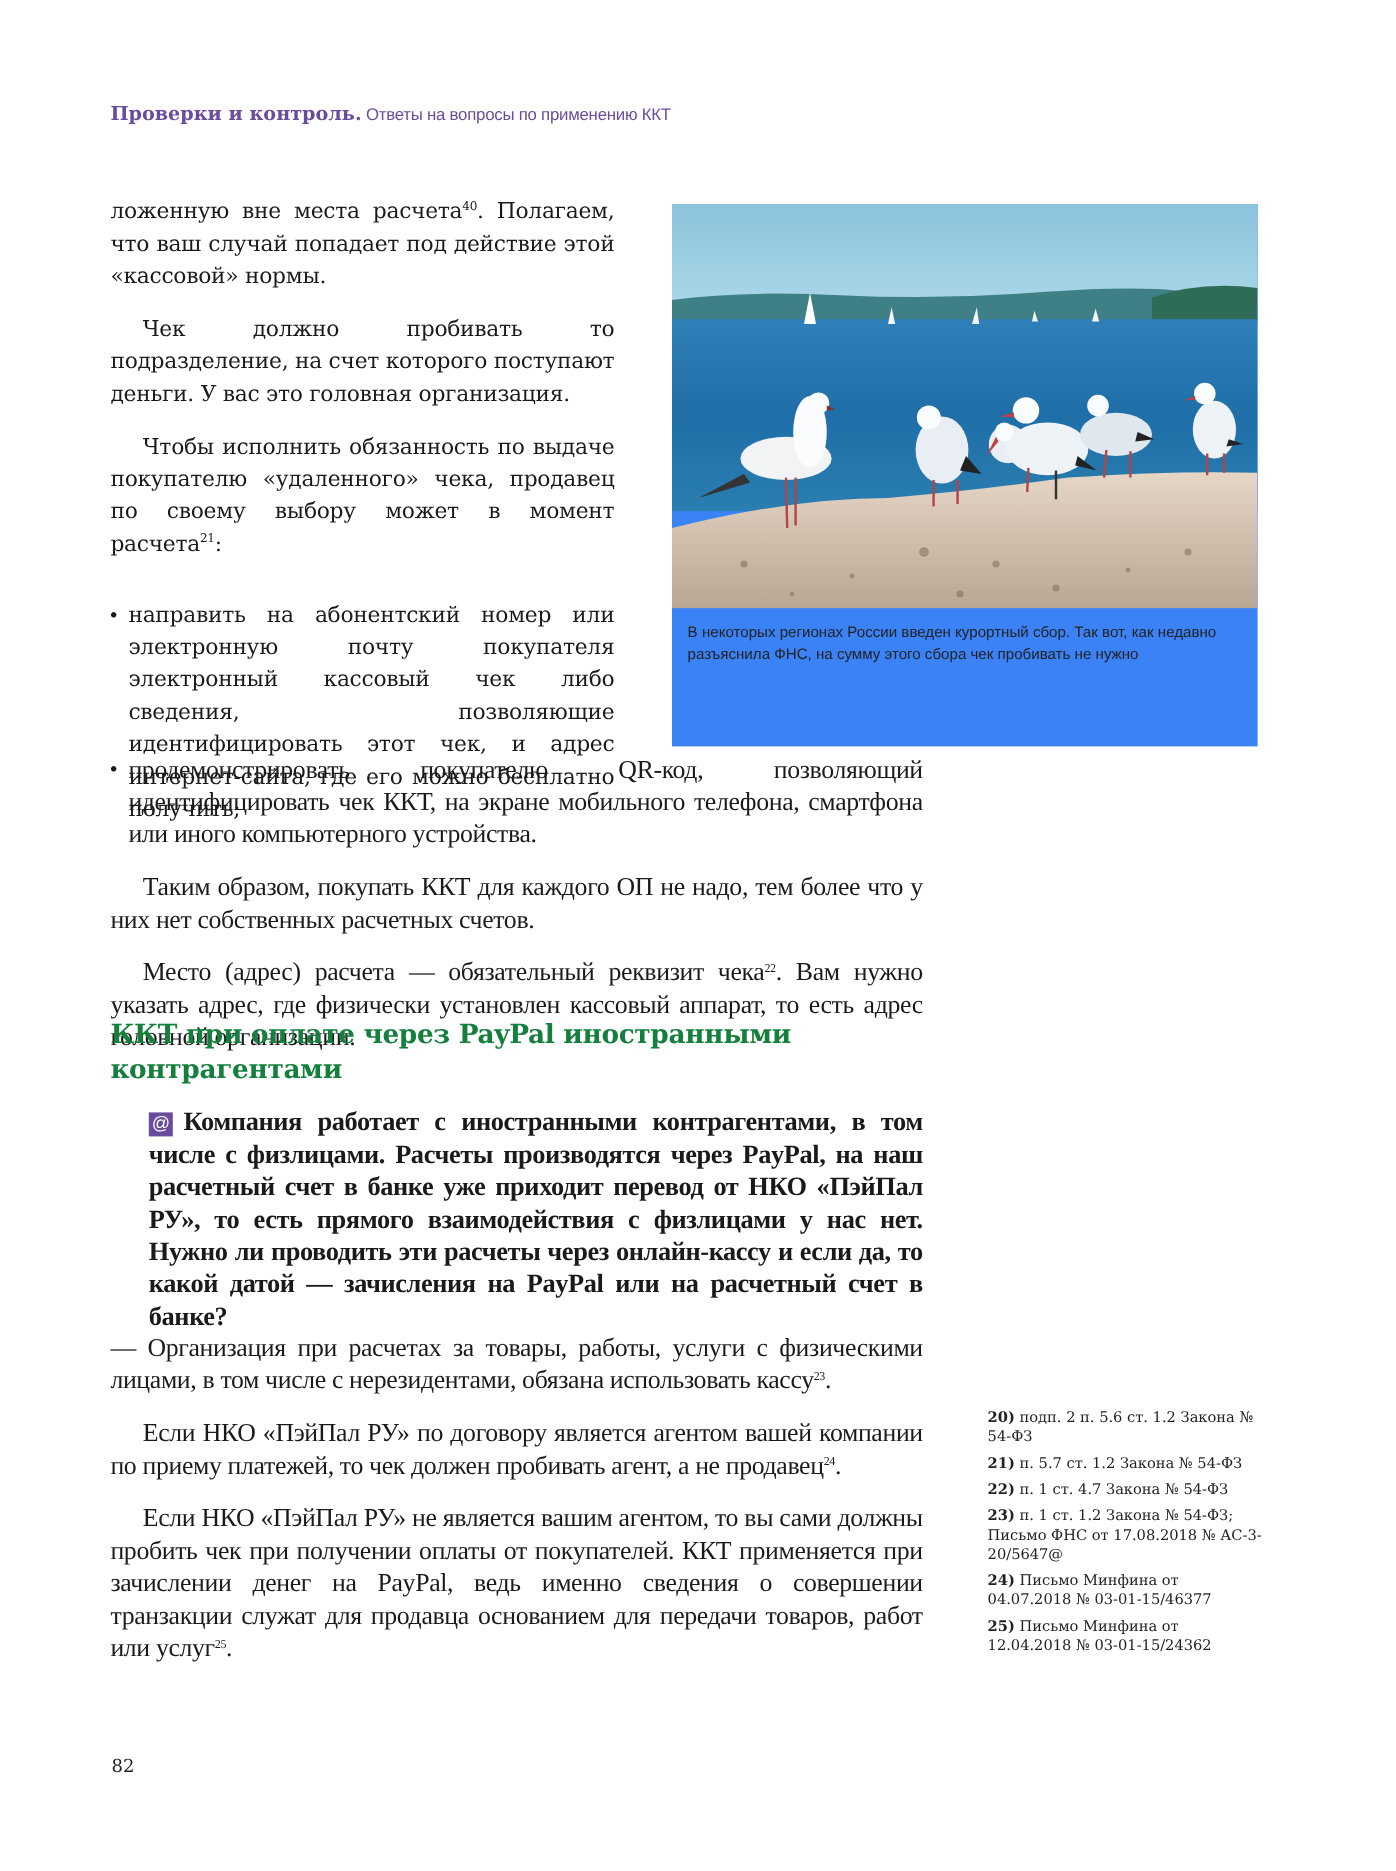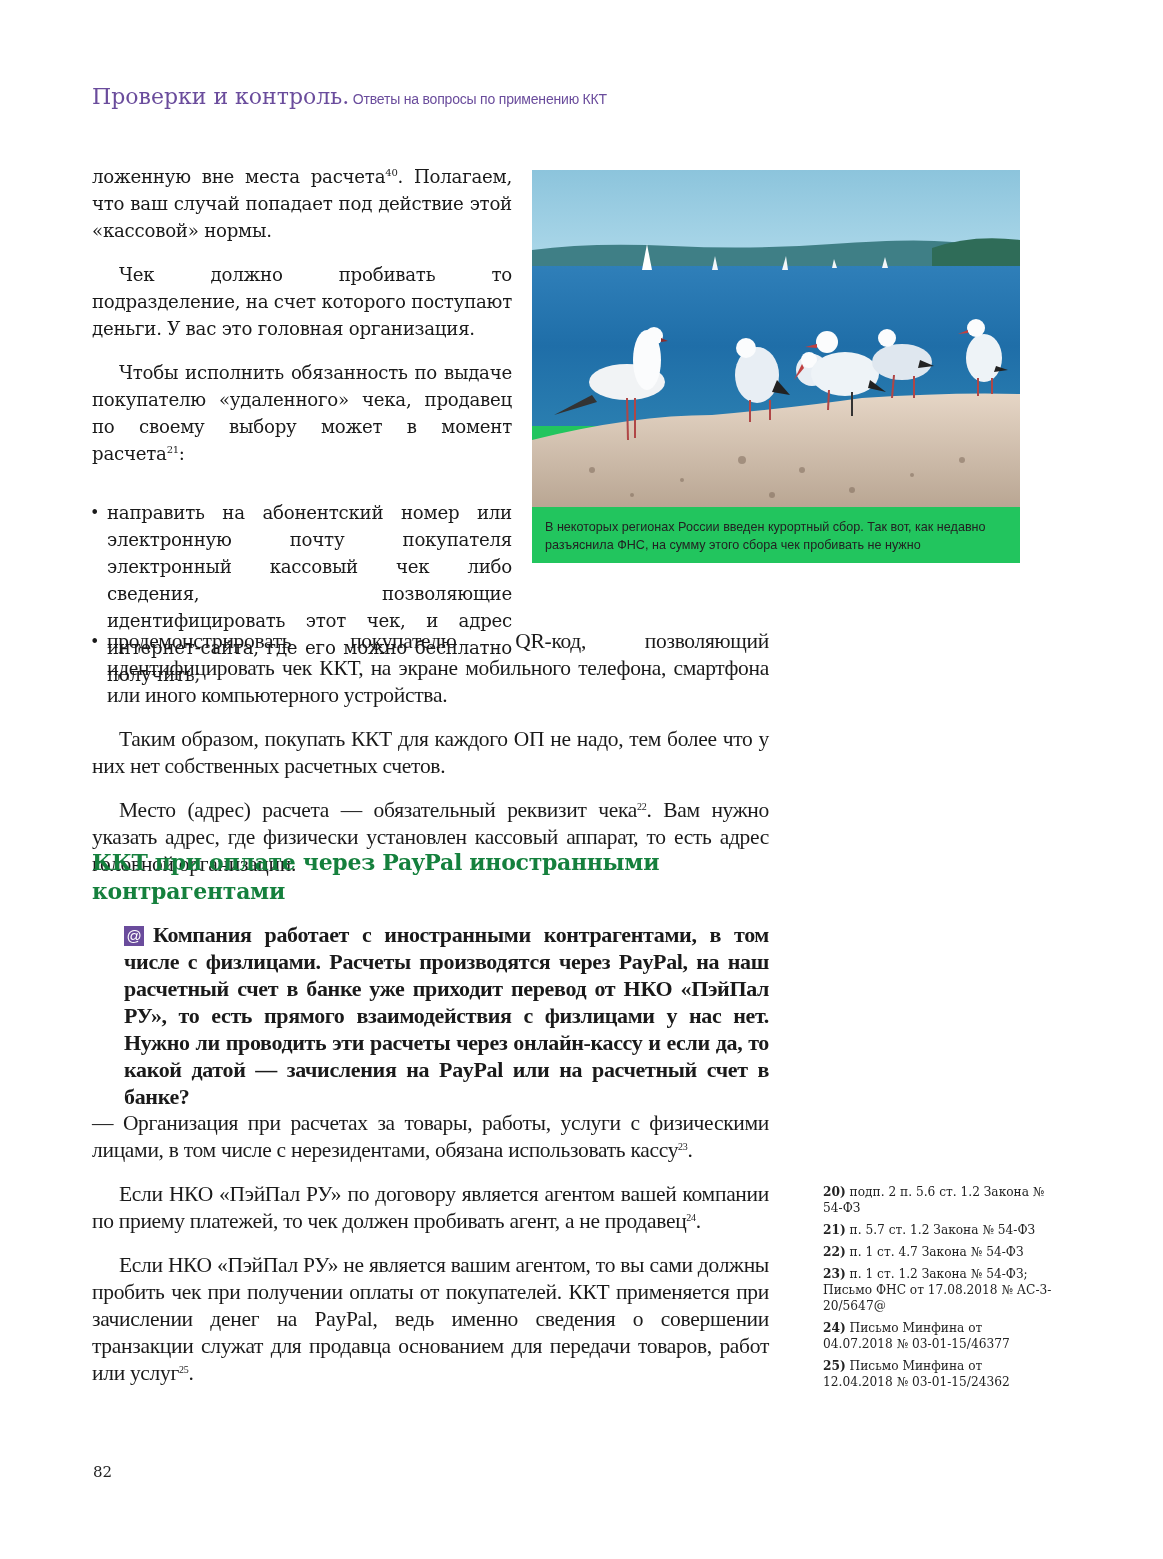--- a/index.html
+++ b/index.html
@@ -1,51 +1,51 @@
 <!DOCTYPE html>
 <html><head>
 <meta charset="utf-8">
 <style>
   html, body { margin: 0; padding: 0; background: #ffffff; }
   body { width: 1163px; height: 1559px; position: relative; overflow: hidden;
          font-family: "DejaVu Serif", "Liberation Serif", serif; color: #1a1a1a; }
   .running-head { position: absolute; left: 92px; top: 84px; font-size: 19px; color: #6a4c9c;
                   font-family: "Liberation Serif", serif; white-space: nowrap; }
-  .running-head .rh-bold { font-weight: normal; font-family: "DejaVu Serif", serif; font-size: 22px; }
+  .running-head .rh-bold { font-weight: bold; font-family: "DejaVu Serif", serif; font-size: 16px; }
   .running-head .rh-rest { font-family: "Liberation Sans", sans-serif; font-size: 14px; letter-spacing: -0.2px; margin-top: 34px; }
 
   .col-narrow { position: absolute; left: 92px; top: 163px; width: 420px; }
   .col-wide { position: absolute; left: 92px; width: 677px; }
   p { margin: 0; font-size: 19.3px; line-height: 27px; text-align: justify; }
   .col-narrow p { font-family: "DejaVu Serif", serif; font-size: 18.2px; letter-spacing: -0.25px; }
   .col-wide p { font-family: "Liberation Serif", serif; font-size: 21.5px; letter-spacing: -0.3px; }
   p.indent { text-indent: 27px; margin-top: 17px; }
   sup { font-size: 10px; line-height: 0; vertical-align: 7px; }
 
   ul.bullets { list-style: none; margin: 0; padding: 0; }
   ul.bullets li { position: relative; padding-left: 15px; margin-top: 32px; }
   ul.bullets li::before { content: "•"; position: absolute; left: -2px; top: 0; font-size: 16px; line-height: 27px; }
   .col-narrow ul.bullets li p { font-family: "DejaVu Serif", serif; font-size: 18.2px; letter-spacing: -0.25px; }
 
-  .photo-box { position: absolute; left: 532px; top: 170px; width: 488px; height: 393px; background: #22c55e; }
+  .photo-box { position: absolute; left: 560px; top: 170px; width: 488px; height: 452px; background: #3b82f6; }
   .photo { position: absolute; left: 0; top: 0; width: 488px; height: 337px; overflow: hidden; }
   .caption { position: absolute; left: 13px; top: 348px; width: 468px; font-family: "Liberation Sans", sans-serif;
              font-size: 12.6px; line-height: 18px; color: #222; }
 
   .section-title { position: absolute; left: 92px; top: 848px; width: 680px; font-family: "DejaVu Serif", serif;
                    font-weight: bold; font-size: 22px; line-height: 29px; letter-spacing: -0.3px; color: #15803d; }
   .question { position: absolute; left: 92px; top: 921px; width: 677px; }
   .question p { font-family: "Liberation Serif", serif; font-weight: bold; font-size: 22px; line-height: 27px;
                 letter-spacing: -0.35px; text-align: justify; margin-left: 32px; }
   .at-icon { display: inline-block; width: 20px; height: 20px; background: #6a4c9c; color: #fff;
              font-family: "Liberation Sans", sans-serif; font-size: 15px; font-weight: normal; line-height: 20px;
              text-align: center; vertical-align: 1px; margin-right: 9px; text-indent: 0; }
 
   .footnotes { position: absolute; left: 823px; top: 1173px; width: 230px; font-family: "DejaVu Serif", serif;
-               font-size: 12.2px; line-height: 16px; color: #222; margin-top: 11px; }
+               font-size: 12.2px; line-height: 16px; color: #222; }
   .fn { margin-bottom: 6px; }
   .fn .num { font-weight: bold; font-family: "DejaVu Serif", serif; }
   .page-number { position: absolute; left: 93px; top: 1463px; font-family: "DejaVu Serif", serif; font-size: 15px; color: #222; }
 </style>
 </head>
 <body>
 
 <div class="running-head">
   <span class="rh-bold">Проверки и контроль.</span><span class="rh-rest"> Ответы на вопросы по применению ККТ</span>
 </div>

